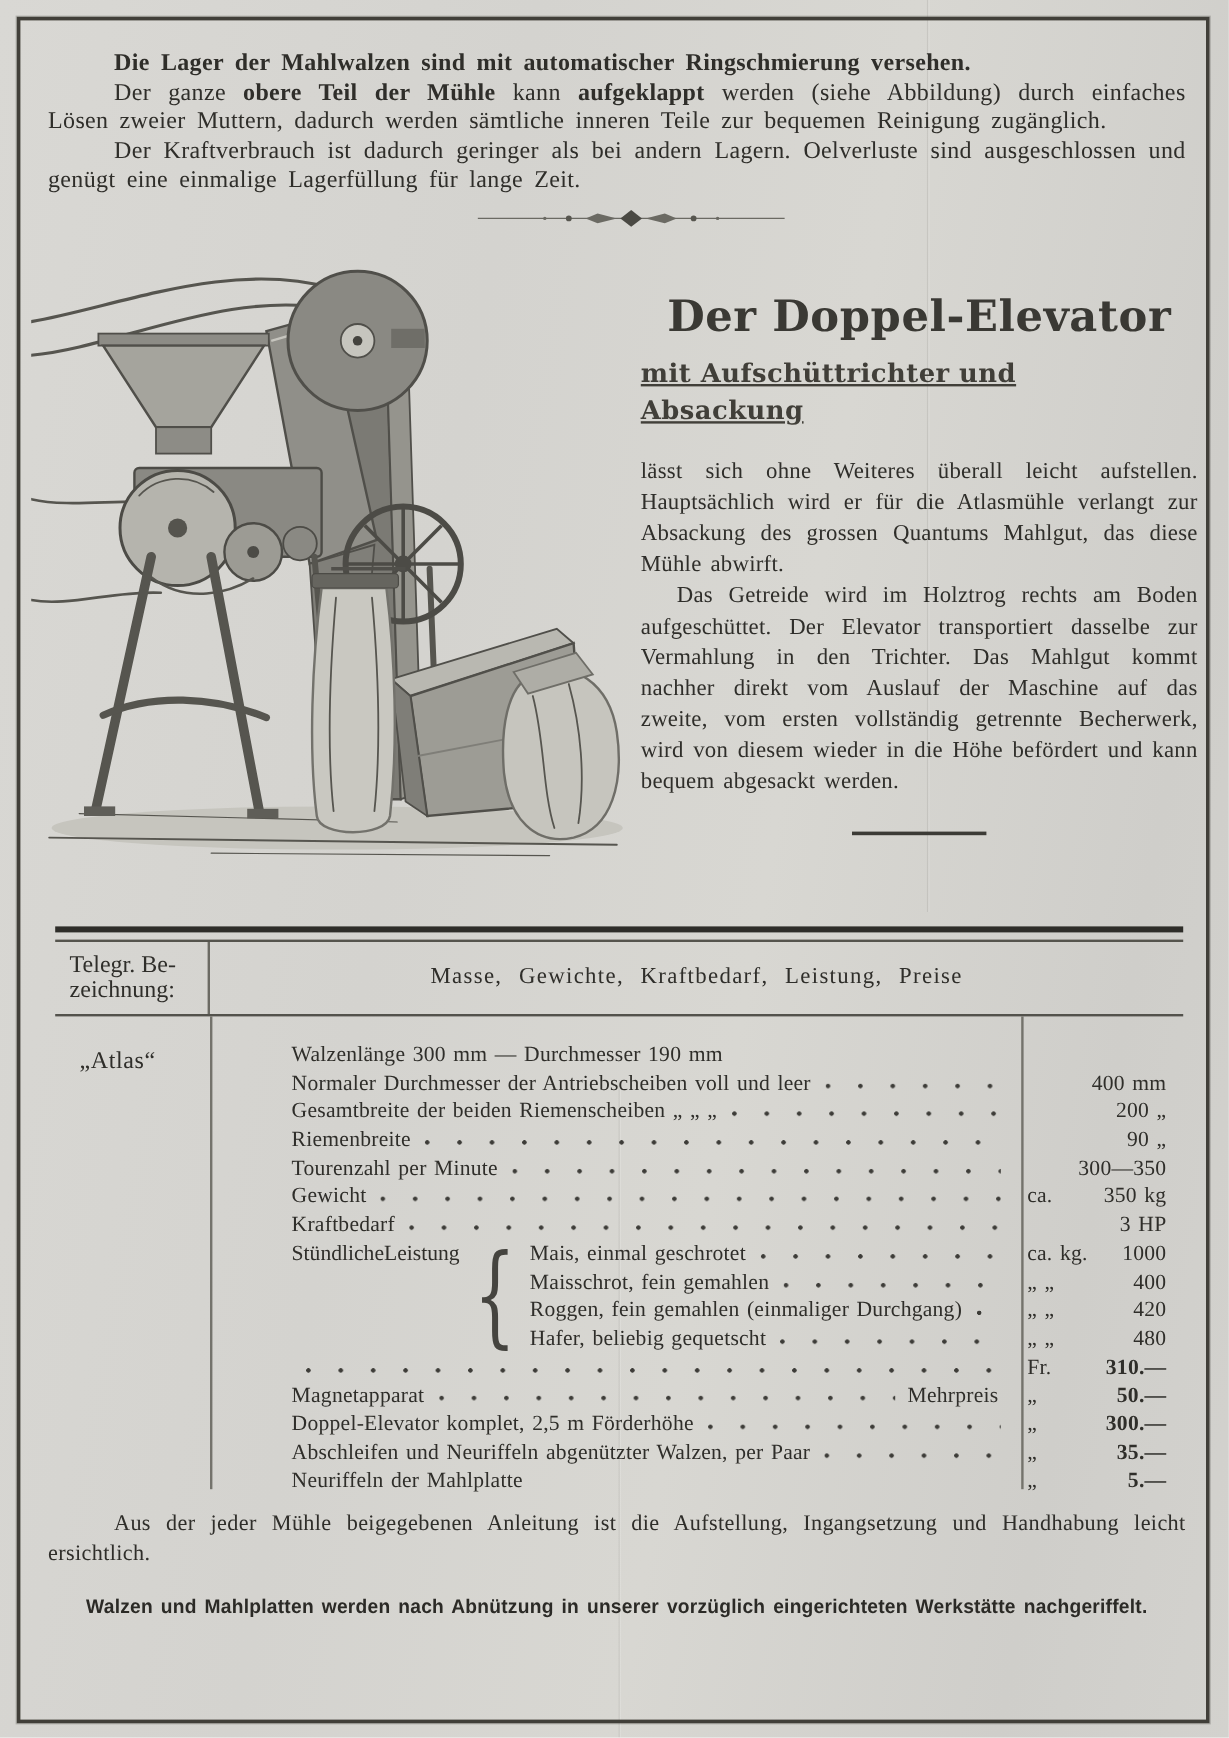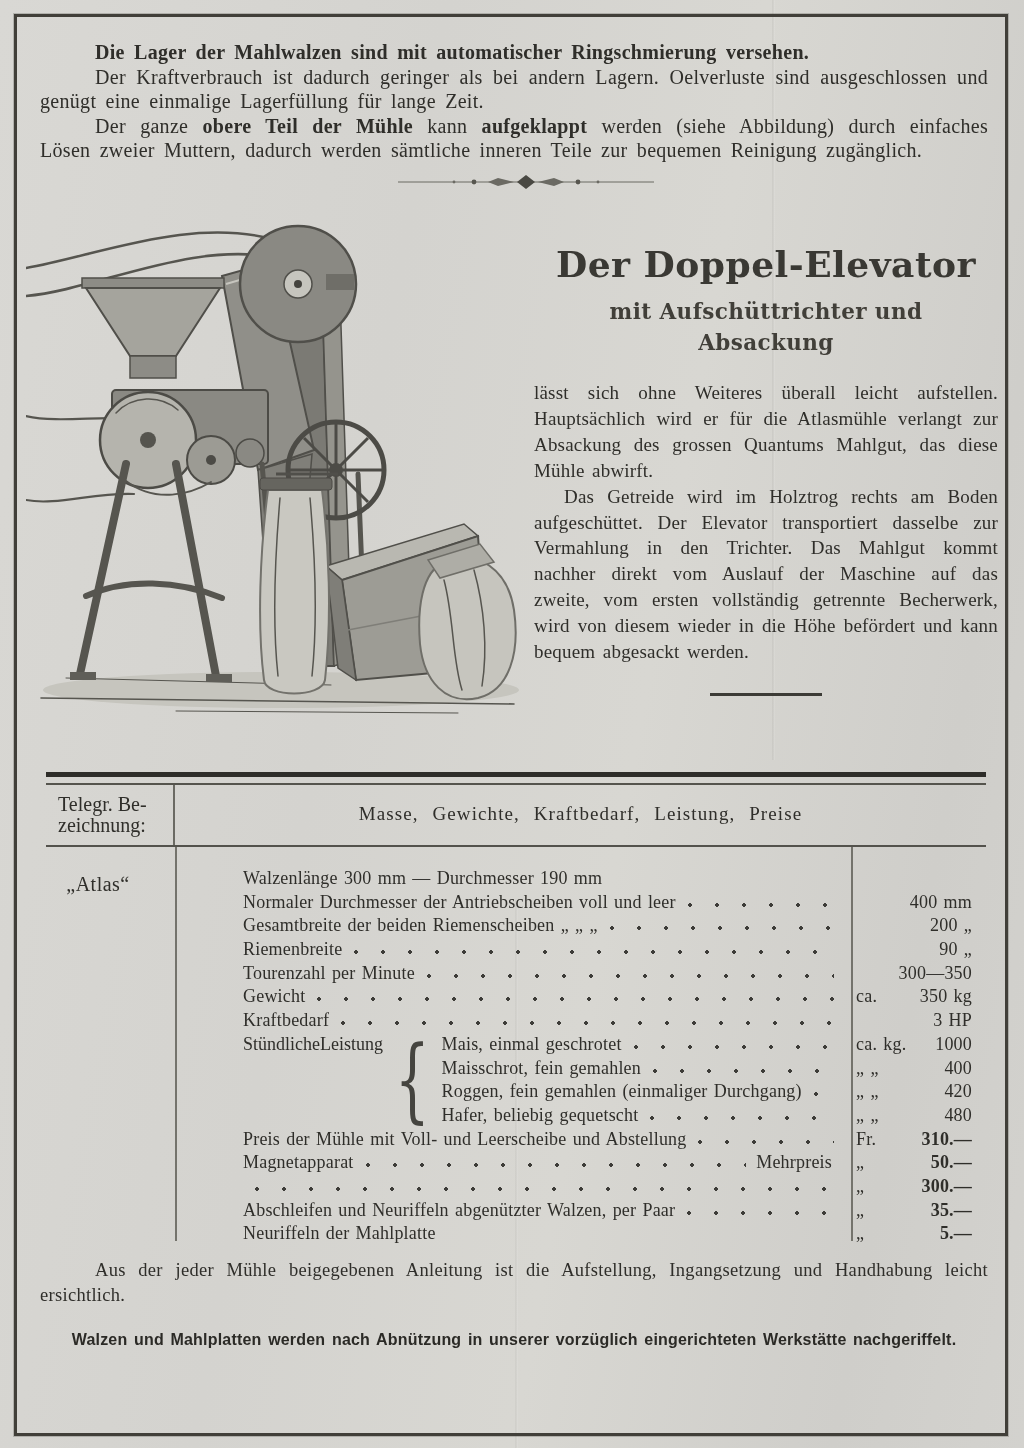--- a/index.html
+++ b/index.html
@@ -23,21 +23,21 @@
   .ornament{position:absolute;left:398px;top:172px;width:256px;height:20px;}
 
   
   .figure{position:absolute;left:26px;top:198px;width:505px;height:525px;}
 
   
   .article{position:absolute;left:534px;top:242px;width:464px;}
   .article h1{margin:0;font-family:"DejaVu Serif",serif;font-weight:bold;font-size:36px;
     line-height:44px;text-align:center;letter-spacing:.5px;color:#3a3934;}
   .article h2{margin:10px 0 0 0;font-family:"DejaVu Serif",serif;font-weight:bold;font-size:21.5px;
-    line-height:31px;text-align:center;letter-spacing:.4px;color:#413f39;}
+    line-height:31px;text-align:left;letter-spacing:.4px;color:#413f39;text-decoration:underline;}
   .article .body p{margin:0;font-size:19px;line-height:25.9px;text-align:justify;
     letter-spacing:.2px;word-spacing:2.5px;}
   .article .body{margin-top:22px;}
   .article .body p.ind{text-indent:30px;}
   .endrule{width:112px;height:3px;background:#3c3b36;margin:28px auto 0 auto;}
 
   
   .spec{position:absolute;left:46px;top:772px;width:940px;}
   .rule-thick{height:5px;background:#2e2d29;}
   .rule-thin{height:2px;background:#55544d;margin-top:6px;}
@@ -85,22 +85,22 @@
 </head>
 <body>
 
 <div id="page">
   <div class="crease a"></div>
   <div class="crease b"></div>
   <div class="frame"></div>
 
   <div class="intro">
     <p class="b">Die Lager der Mahlwalzen sind mit automatischer Ringschmierung versehen.</p>
+    <p><span>Der ganze </span><span class="b">obere Teil der Mühle</span><span> kann </span><span class="b">aufgeklappt</span><span> werden (siehe Abbildung) durch einfaches Lösen zweier Muttern, dadurch werden sämtliche inneren Teile zur bequemen Reinigung zugänglich.</span></p>
     <p>Der Kraftverbrauch ist dadurch geringer als bei andern Lagern.  Oelverluste sind ausgeschlossen und genügt eine einmalige Lagerfüllung für lange Zeit.</p>
-    <p><span>Der ganze </span><span class="b">obere Teil der Mühle</span><span> kann </span><span class="b">aufgeklappt</span><span> werden (siehe Abbildung) durch einfaches Lösen zweier Muttern, dadurch werden sämtliche inneren Teile zur bequemen Reinigung zugänglich.</span></p>
   </div>
 
   <svg class="ornament" viewBox="0 0 256 20">
     <line x1="0" y1="10" x2="256" y2="10" stroke="#6b6a63" stroke-width="1"></line>
     <polygon points="128,3 137,10 128,17 119,10" fill="#4a4943"></polygon>
     <polygon points="100,6 116,10 100,14 90,10" fill="#6b6a63"></polygon>
     <polygon points="156,6 140,10 156,14 166,10" fill="#6b6a63"></polygon>
     <circle cx="76" cy="10" r="2.4" fill="#57564f"></circle>
     <circle cx="180" cy="10" r="2.4" fill="#57564f"></circle>
     <circle cx="56" cy="10" r="1.4" fill="#6b6a63"></circle>
@@ -285,37 +285,37 @@
                 <span class="tleader"></span>
               <span class="tval">
                   <span class="vpre">„  „</span>
                   <span class="vnum">480</span>
                 </span>
             </div>
           </div>
         </div>
 
         <div class="trow">
-          <span class="tlabel">Preis der Mühle mit Voll- und Leerscheibe und Abstellung</span>
             <span class="tleader"></span>
           <span class="tval">
               <span class="vpre">Fr.</span>
               <span class="vnum strong">310.—</span>
             </span>
         </div>
         <div class="trow">
           <span class="tlabel">Magnetapparat</span>
             <span class="tleader"></span>
             <span class="tsuffix">Mehrpreis</span>
           <span class="tval">
               <span class="vpre">„</span>
               <span class="vnum strong">50.—</span>
             </span>
         </div>
         <div class="trow">
+          <span class="tlabel">Doppel-Elevator komplet, 2,5 m Förderhöhe</span>
             <span class="tleader"></span>
           <span class="tval">
               <span class="vpre">„</span>
               <span class="vnum strong">300.—</span>
             </span>
         </div>
         <div class="trow">
           <span class="tlabel">Abschleifen und Neuriffeln abgenützter Walzen, per Paar</span>
             <span class="tleader"></span>
           <span class="tval">

